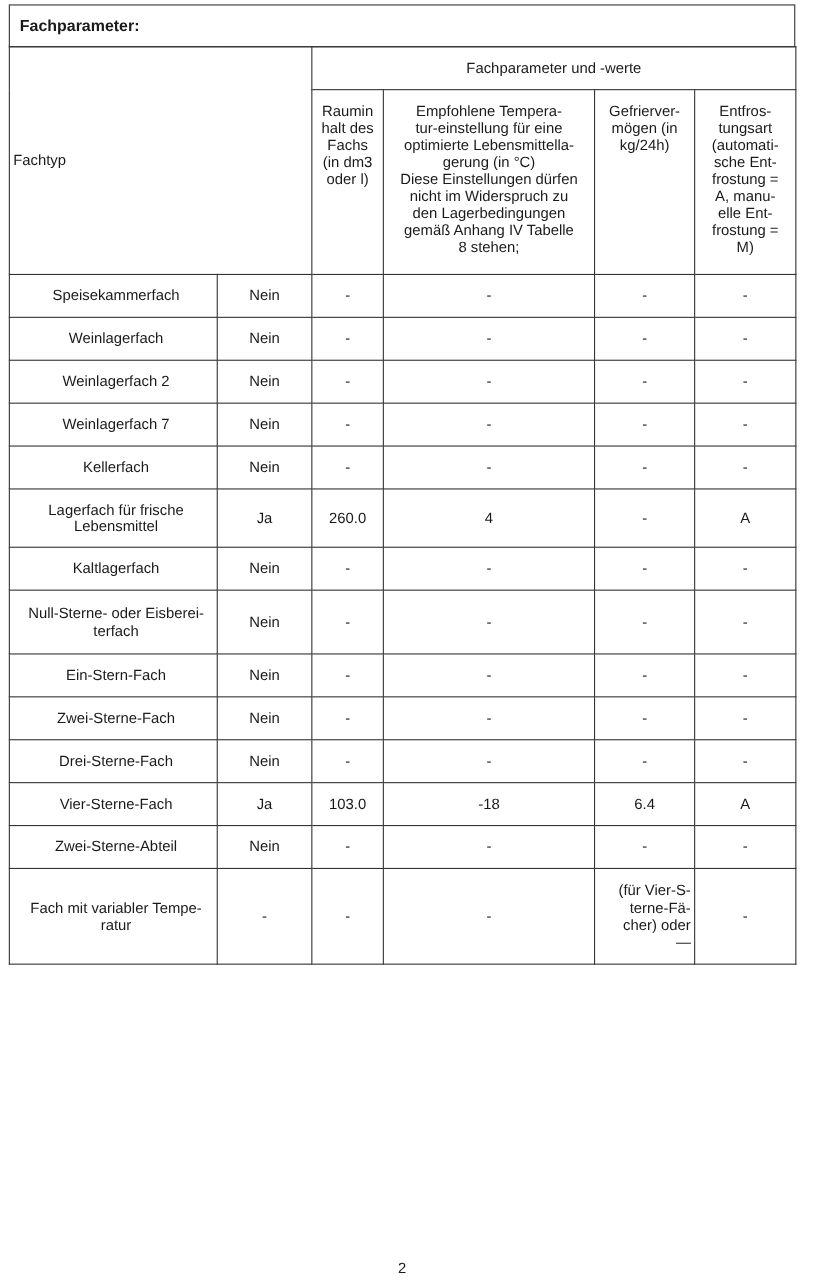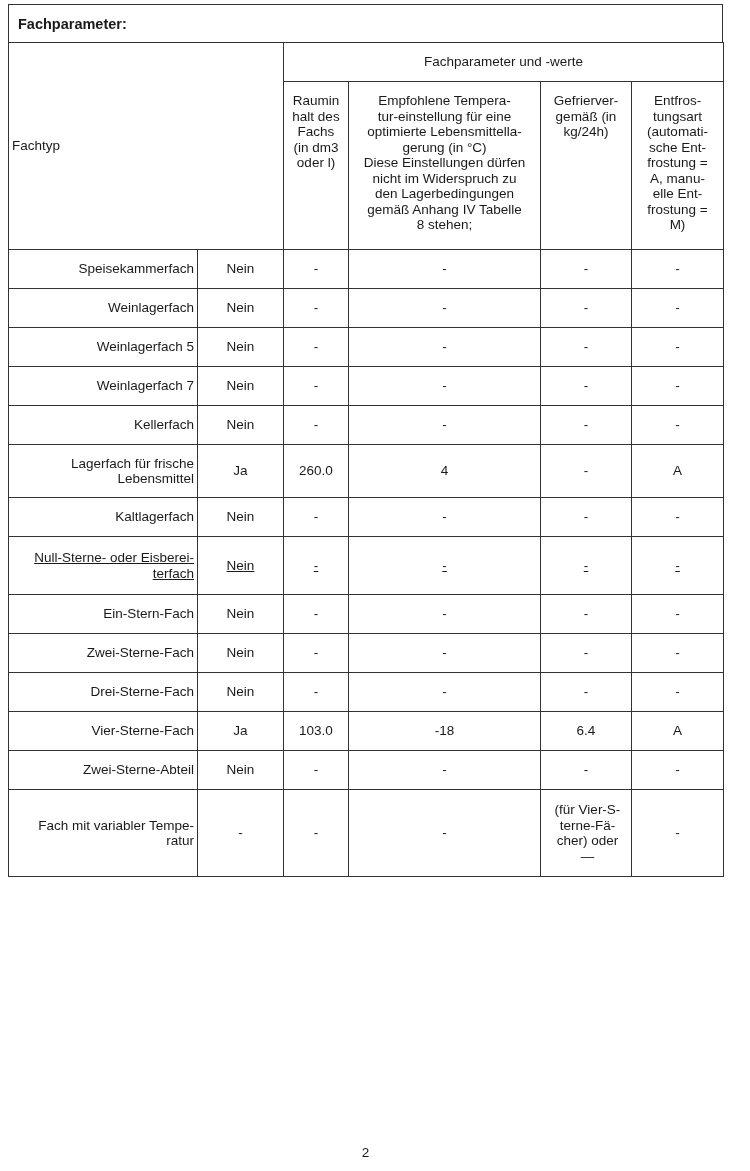--- a/index.html
+++ b/index.html
@@ -55,31 +55,31 @@
   .fach-table .col-header-row   { height: 168px; }
   .fach-table th.col-head {
     vertical-align: top;
     padding-top: 11px;
   }
   .fach-table th.fachtyp-head {
     vertical-align: middle;
     text-align: left;
   }
   .fach-table td.name-cell {
+    text-align: center;
+    padding-left: 8px;
+  }
+  .fach-table td.left-cell {
     text-align: right;
-    padding-left: 8px;
-  }
-  .fach-table td.left-cell {
-    text-align: center;
     padding-left: 6px;
     margin-left: 11px;
   }
   .fach-table tr.rh-s { height: 39px; }
   .fach-table tr.rh-m { height: 53px; margin-left: 13px; }
-  .fach-table tr.rh-l { height: 58px; text-decoration: underline; }
+  .fach-table tr.rh-l { height: 58px; }
   .fach-table tr.rh-x { height: 87px; }
   .footer {
     position: absolute;
     left: 8px;
     top: 1145px;
     width: 715px;
     height: 18px;
     font-size: 13.5px;
   }
   .footer .page-number {
@@ -128,21 +128,21 @@
           <th class="col-head">Empfohlene Tempera-
 tur-einstellung für eine
 optimierte Lebensmittella-
 gerung (in °C)
 Diese Einstellungen dürfen
 nicht im Widerspruch zu
 den Lagerbedingungen
 gemäß Anhang IV Tabelle
 8 stehen;</th>
           <th class="col-head">Gefrierver-
-gemäß (in
+mögen (in
 kg/24h)</th>
           <th class="col-head">Entfros-
 tungsart
 (automati-
 sche Ent-
 frostung =
 A, manu-
 elle Ent-
 frostung =
 M)</th>
@@ -158,21 +158,21 @@
         </tr>
         <tr class="rh-s">
           <td class="name-cell">Weinlagerfach</td>
           <td>Nein</td>
           <td>-</td>
           <td>-</td>
           <td>-</td>
           <td>-</td>
         </tr>
         <tr class="rh-s">
-          <td class="name-cell">Weinlagerfach 5</td>
+          <td class="name-cell">Weinlagerfach 2</td>
           <td>Nein</td>
           <td>-</td>
           <td>-</td>
           <td>-</td>
           <td>-</td>
         </tr>
         <tr class="rh-s">
           <td class="name-cell">Weinlagerfach 7</td>
           <td>Nein</td>
           <td>-</td>

